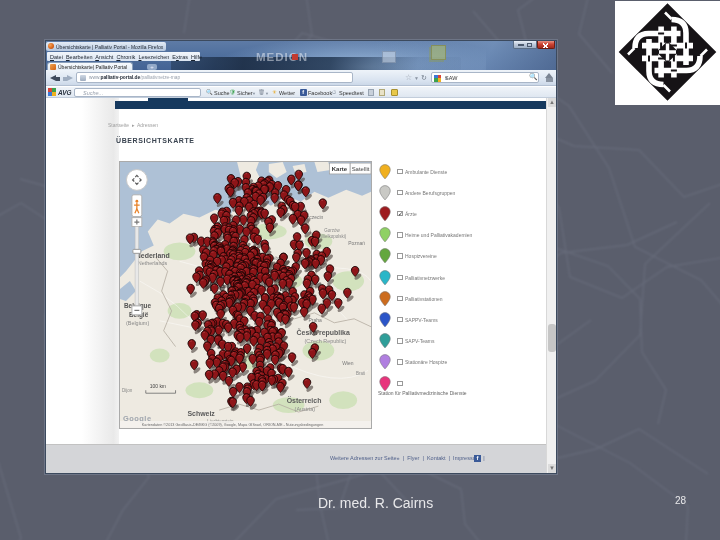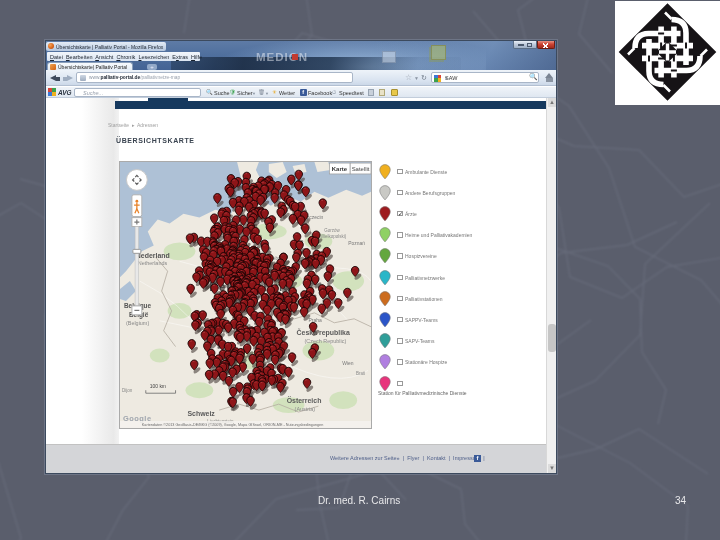--- a/index.html
+++ b/index.html
@@ -883,15 +883,15 @@
      <div class="abs" style="left:428px;top:357px;width:7px;height:7px;background:#3a5a98;color:#fff;font-size:6px;font-weight:bold;text-align:center;line-height:7px;">f</div>
   </div>
 
   <div class="abs" style="left:500px;top:57px;width:10px;height:375px;background:#f0f0f0;border-left:1px solid #d8d8d8;">
      <div class="abs" style="left:1px;top:0px;width:8px;height:9px;background:#dcdcdc;color:#777;font-size:6px;text-align:center;line-height:9px;">▲</div>
      <div class="abs" style="left:1px;top:226px;width:8px;height:28px;background:#c6c6c6;border-radius:3px;"></div>
      <div class="abs" style="left:1px;top:366px;width:8px;height:9px;background:#dcdcdc;color:#777;font-size:6px;text-align:center;line-height:9px;">▼</div>
   </div>
 </div>
 
-<div class="abs" style="left:318px;top:495px;font-size:10px;color:#e8e8ea;">Dr. med. R. Cairns</div>
-<div class="abs" style="left:675px;top:495px;font-size:10px;color:#e8e8ea;">34</div>
+<div class="abs" style="left:318px;top:495px;font-size:14px;color:#e8e8ea;">Dr. med. R. Cairns</div>
+<div class="abs" style="left:675px;top:495px;font-size:10px;color:#e8e8ea;">28</div>
 </div>
 
 </body></html>

